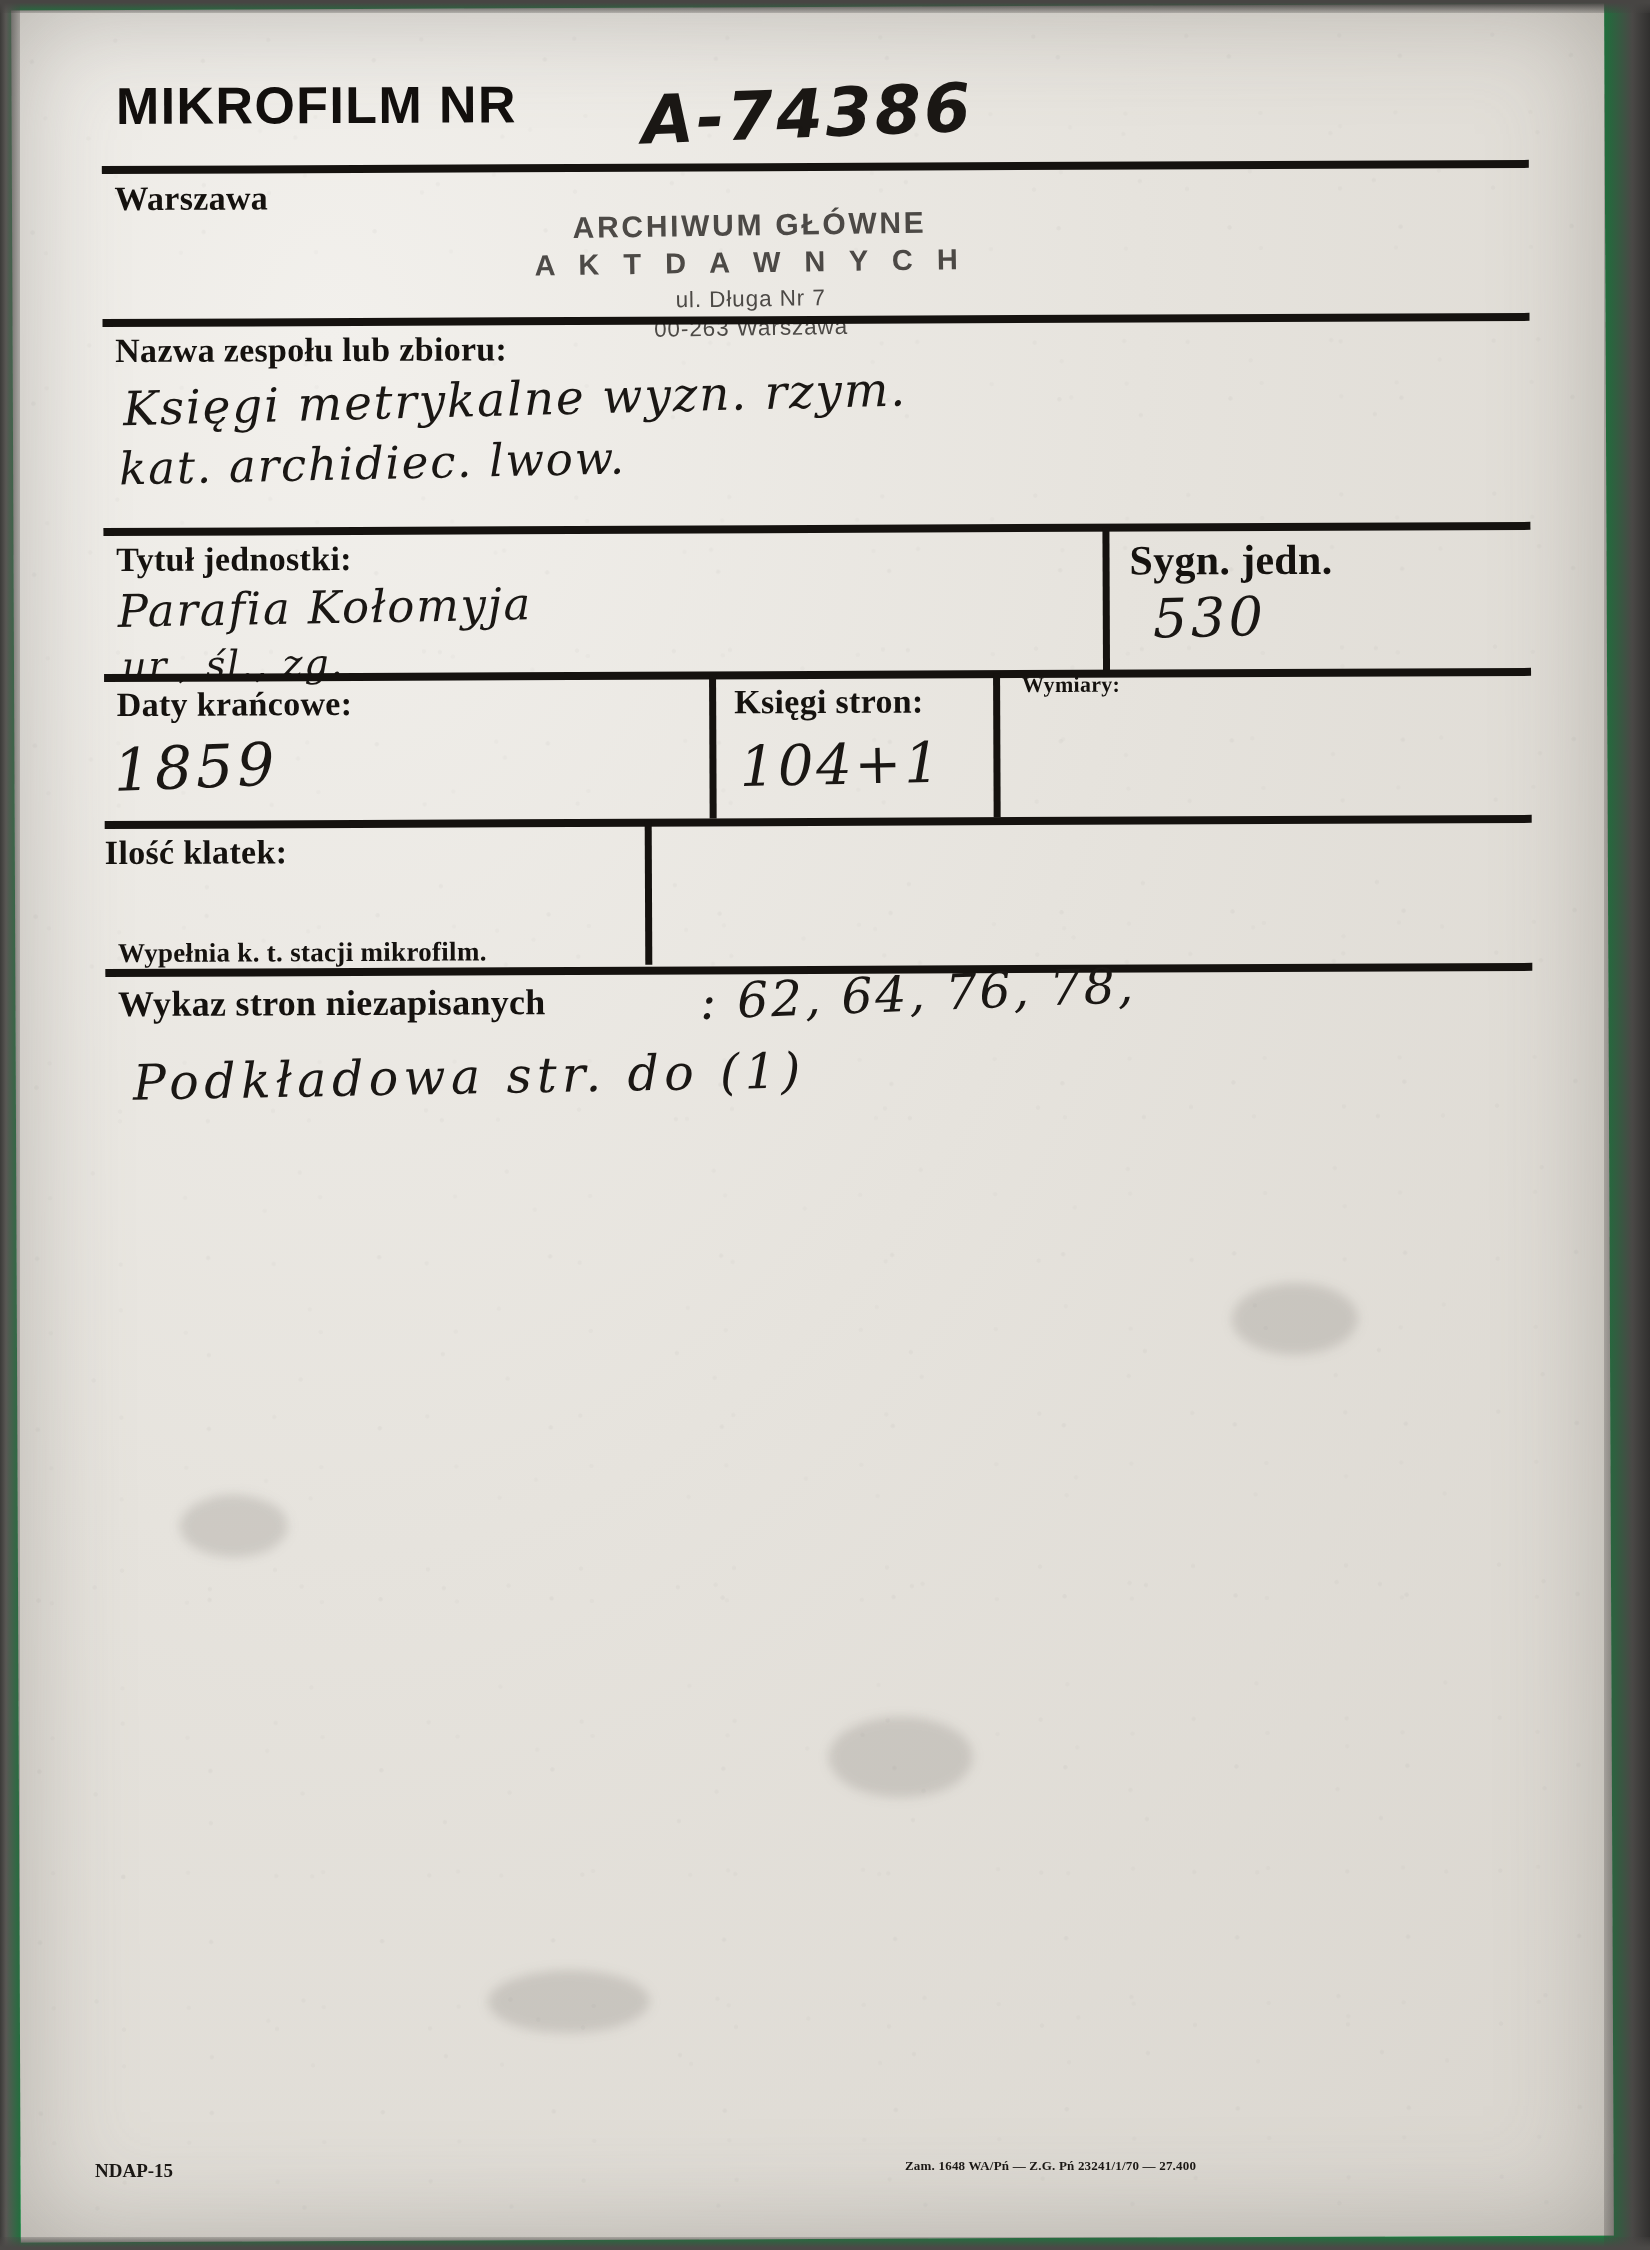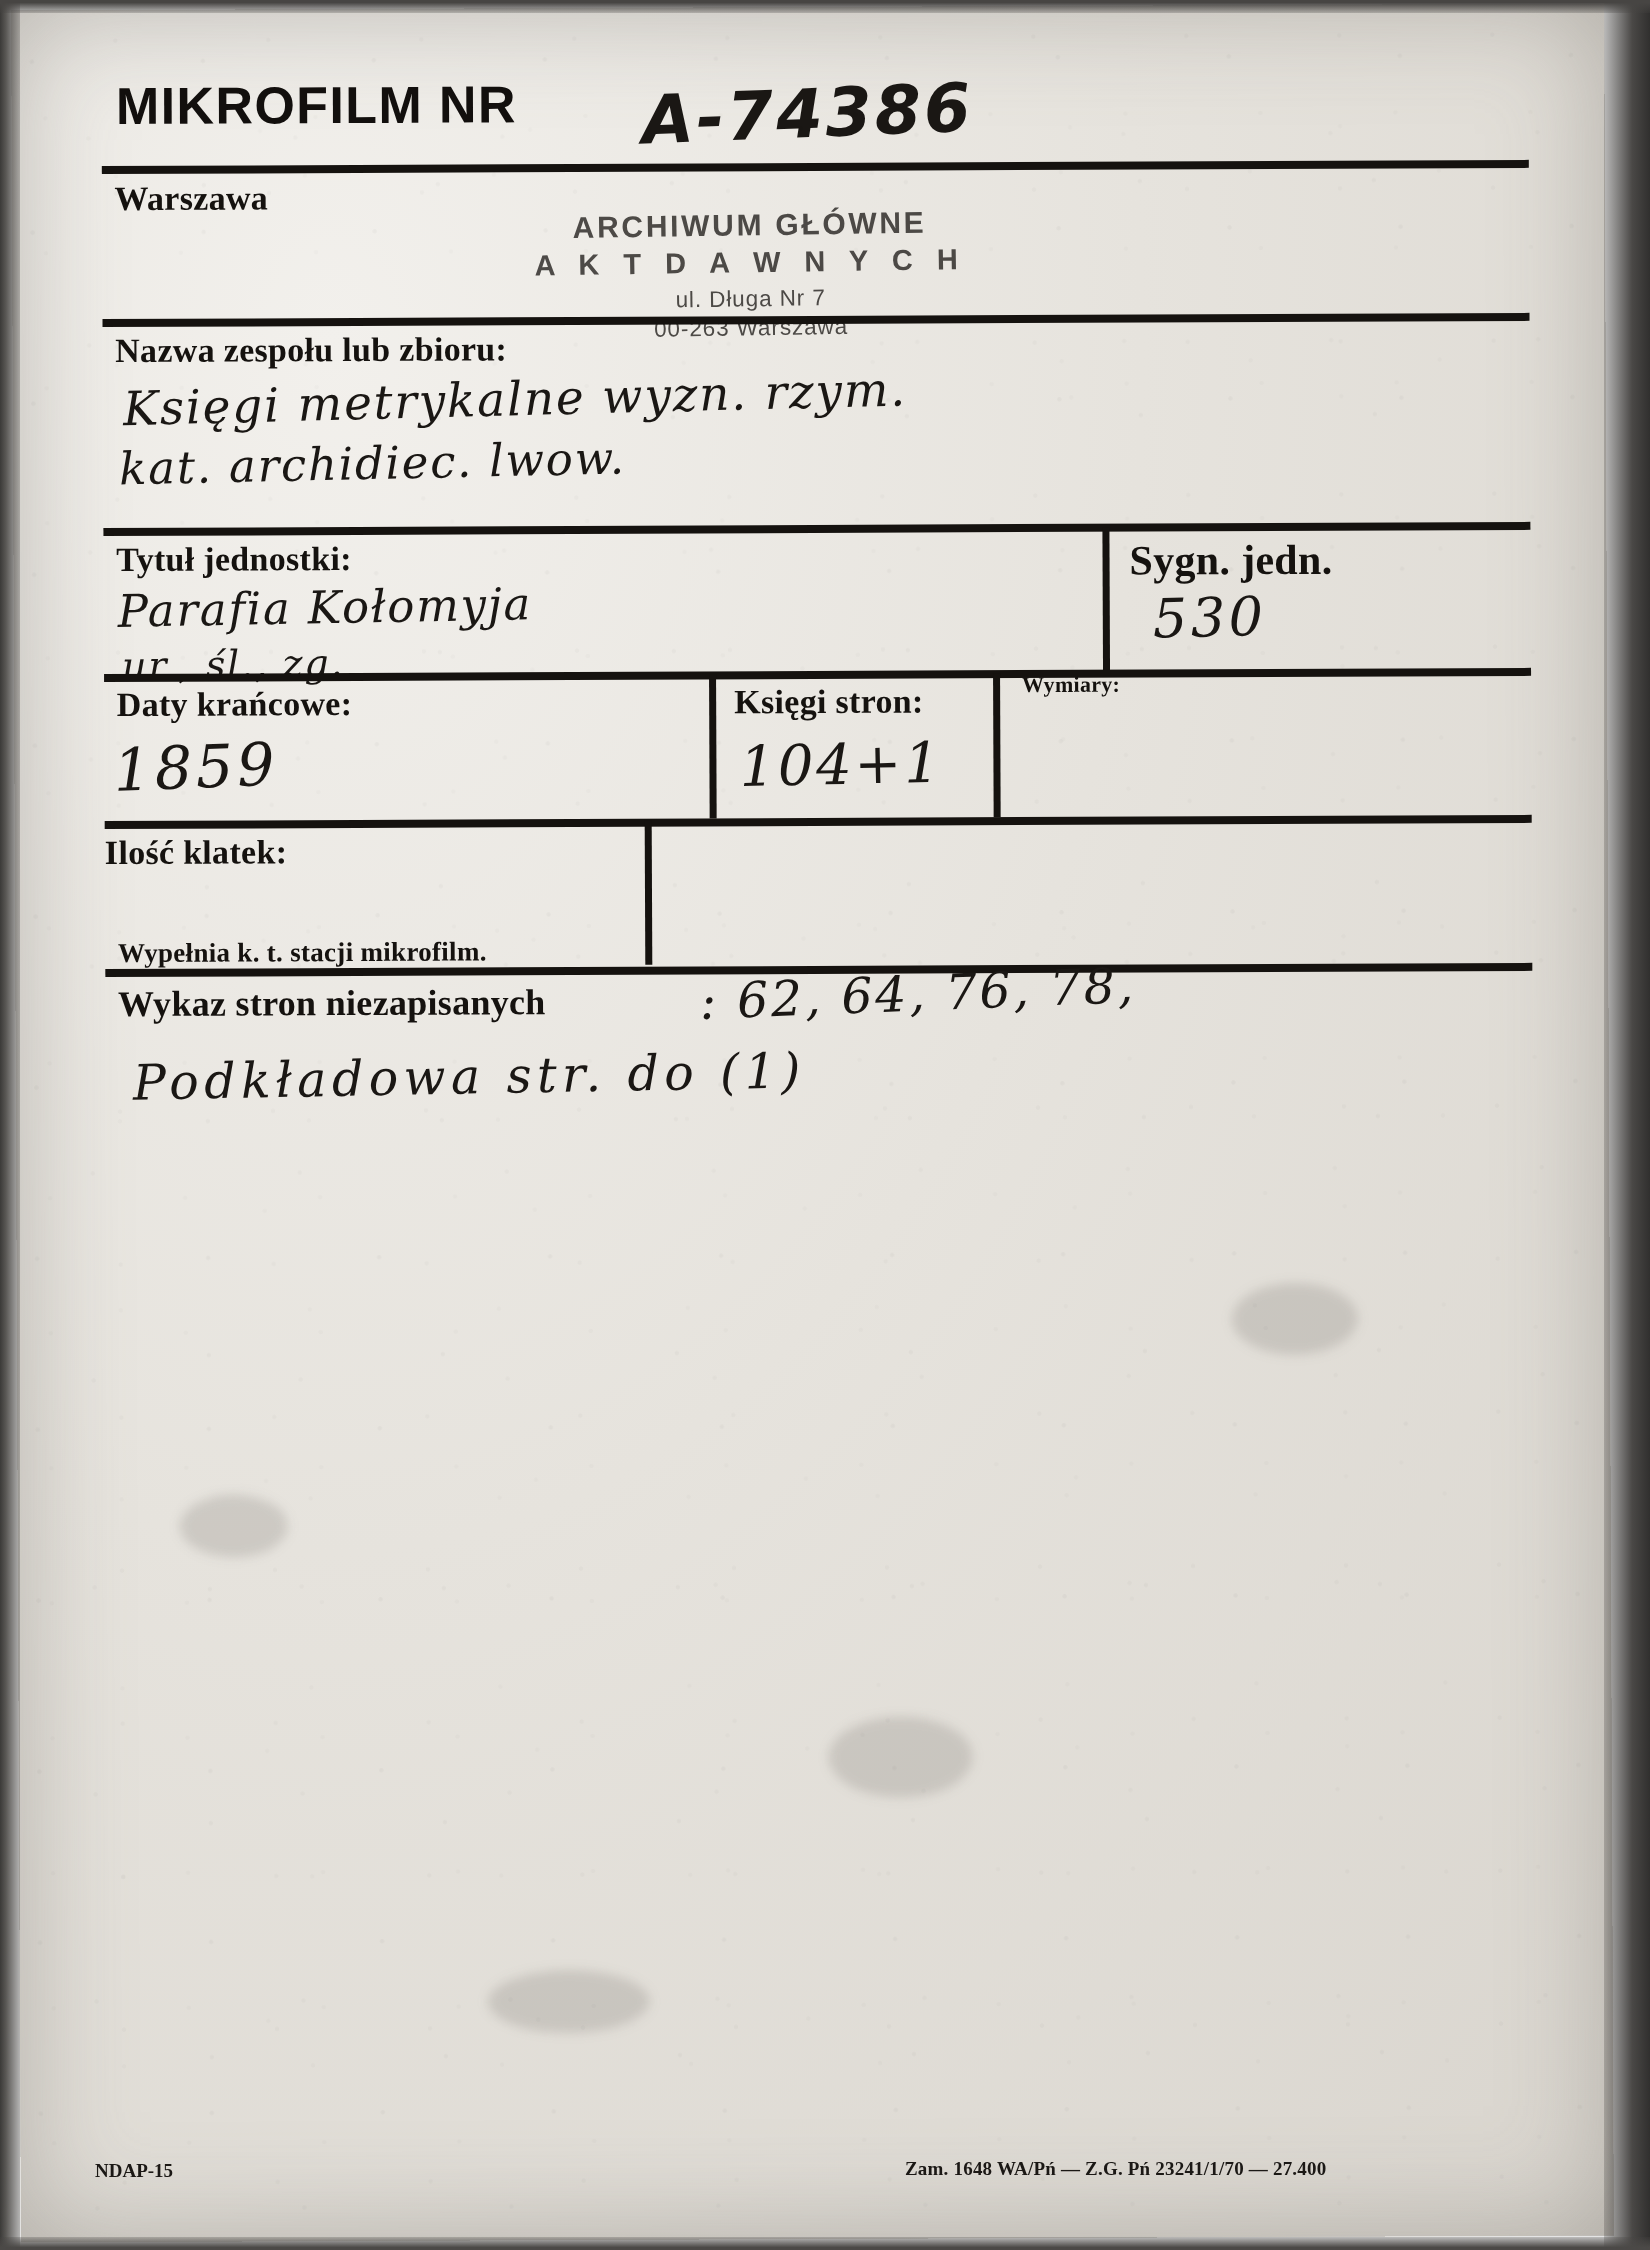--- a/index.html
+++ b/index.html
@@ -12,21 +12,21 @@
     height: 2250px;
     overflow: hidden;
     font-family: "Liberation Sans", sans-serif;
   }
 
   
   .scan {
     position: relative;
     width: 1651px;
     height: 2250px;
-    background: #e5e5e5;
+    background: #15803d;
     overflow: hidden;
   }
   .paper {
     position: absolute;
     left: 16px;
     top: 7.2px;
     width: 1593px;
     height: 2232px;
     background:
       radial-gradient(ellipse at 20% 15%, #f2f0ec 0%, #e6e3dd 45%, #d9d5ce 100%);
@@ -158,21 +158,21 @@
     font-weight: bold;
     font-size: 19px;
     color: #1b1815;
   }
   .footer-right {
     position: absolute;
     left: 905px;
     top: 2158px;
     font-family: "Liberation Serif", serif;
     font-weight: bold;
-    font-size: 19px;
+    font-size: 13px;
     color: #1b1815;
     letter-spacing: 0.2px;
   }
 
   
   .blotch {
     position: absolute;
     border-radius: 50%;
     background: rgba(90,85,80,0.18);
     filter: blur(5.4px);

